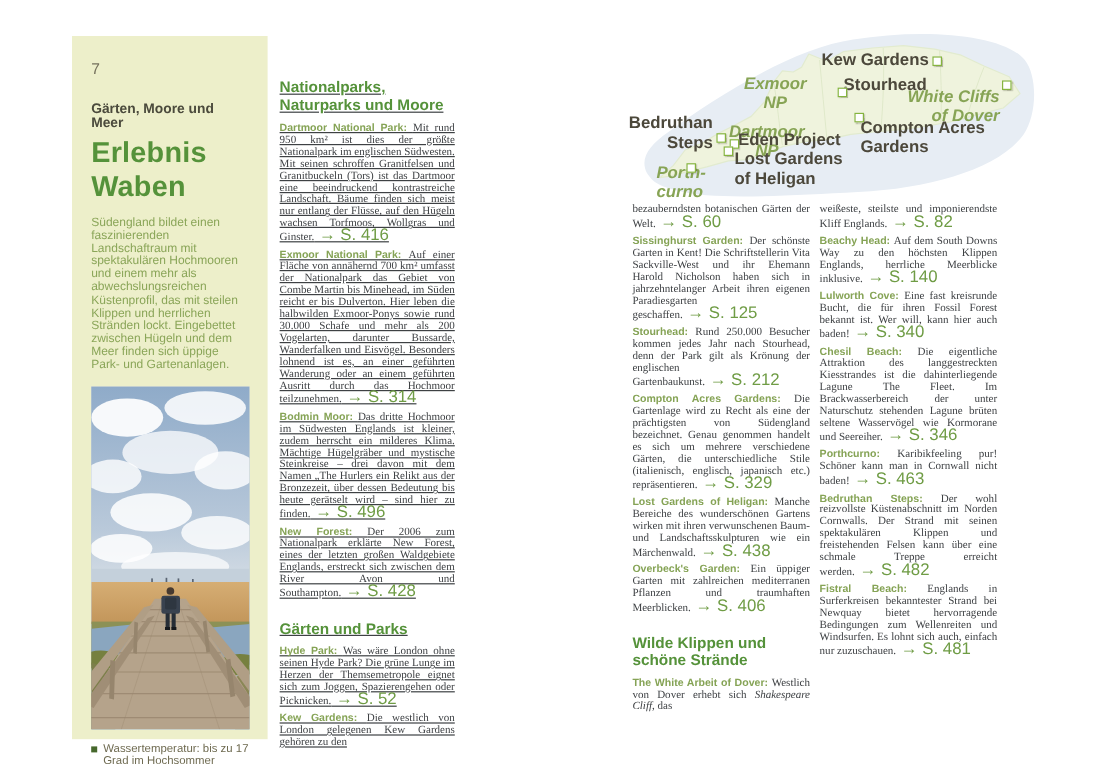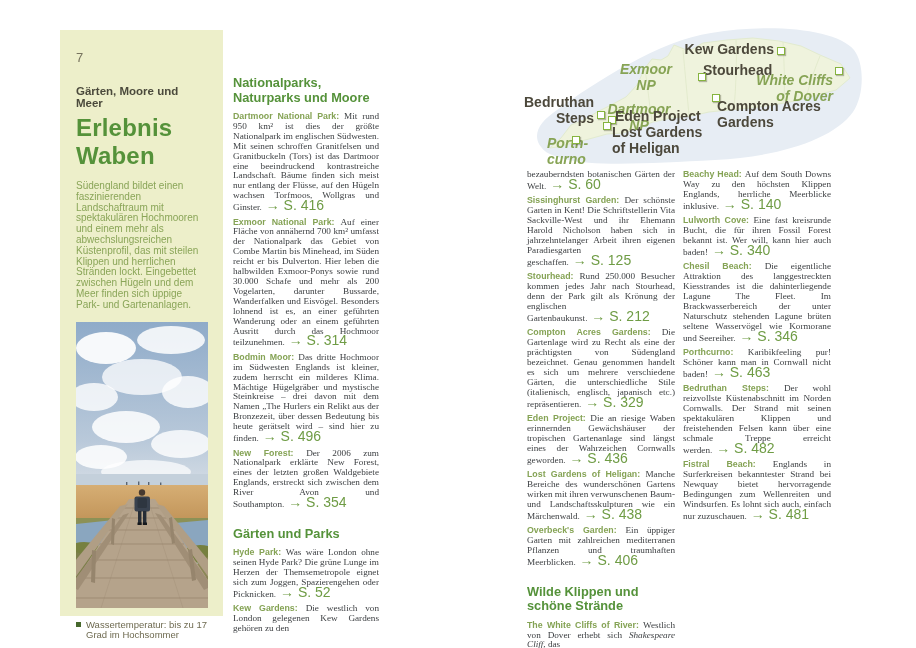--- a/index.html
+++ b/index.html
@@ -14,21 +14,21 @@
   .intro{font-size:10px;line-height:10.8px;color:#8aa558;margin:11px 0 0;}
   .photo{margin-top:11px;width:132px;height:286px;position:relative;overflow:hidden;background:#b7c6d6;}
   .photo svg{display:block;}
   .facts{list-style:none;margin:12px 0 0;padding:0;font-size:9.5px;line-height:10.8px;color:#6e6a50;}
   .fact{position:relative;padding-left:10px;margin:0 0 7px;}
   .fact .sq{position:absolute;left:0;top:2px;width:5px;height:5px;background:#46682c;}
 
   
   .txtcol{position:absolute;font-family:"Liberation Serif",serif;color:#3e4144;
     font-size:9.2px;line-height:9.9px;text-align:justify;hyphens:auto;-webkit-hyphens:auto;}
-  #col1{left:233px;top:76px;width:146px;}
+  #col1{left:233px;top:66px;width:146px;text-decoration:underline;}
   #col2{left:527px;top:170px;width:148px;}
   #col3{left:683px;top:170px;width:148px;}
   .colheading,.sectionheading{font-family:"Liberation Sans",sans-serif;font-size:12.8px;line-height:14.5px;
     font-weight:bold;color:#55923a;text-align:left;margin:0 0 7px;hyphens:none;}
   .sectionheading{margin-top:17px;}
   .entry{margin:0 0 4.5px;}
   .entry-name{font-family:"Liberation Sans",sans-serif;font-weight:bold;font-size:8.8px;color:#85a355;}
   .ref{font-family:"Liberation Sans",sans-serif;font-size:14px;color:#6f9c45;white-space:nowrap;}
   .entry em{font-style:italic;}
 
@@ -168,37 +168,37 @@
         <div class="map-marker" style="left: 66px; top: 85px;"></div>
         <div class="map-marker" style="left: 41px; top: 110px;"></div>
       </div>
   </div>
 
   <div class="txtcol" id="col1">
       <h3 class="colheading">Nationalparks, Naturparks und Moore</h3>
       <p class="entry"><span class="entry-name">Dartmoor National Park: </span>Mit rund 950 km² ist dies der größte Nationalpark im englischen Südwesten. Mit seinen schroffen Granitfelsen und Granitbuckeln (Tors) ist das Dartmoor eine beeindruckend kontrastreiche Landschaft. Bäume finden sich meist nur entlang der Flüsse, auf den Hügeln wachsen Torfmoos, Wollgras und Ginster.<span class="ref"> → S. 416</span></p>
       <p class="entry"><span class="entry-name">Exmoor National Park: </span>Auf einer Fläche von annähernd 700 km² umfasst der Nationalpark das Gebiet von Combe Martin bis Minehead, im Süden reicht er bis Dulverton. Hier leben die halbwilden Exmoor-Ponys sowie rund 30.000 Schafe und mehr als 200 Vogelarten, darunter Bussarde, Wanderfalken und Eisvögel. Besonders lohnend ist es, an einer geführten Wanderung oder an einem geführten Ausritt durch das Hochmoor teilzunehmen.<span class="ref"> → S. 314</span></p>
       <p class="entry"><span class="entry-name">Bodmin Moor: </span>Das dritte Hochmoor im Südwesten Englands ist kleiner, zudem herrscht ein milderes Klima. Mächtige Hügelgräber und mystische Steinkreise – drei davon mit dem Namen „The Hurlers ein Relikt aus der Bronzezeit, über dessen Bedeutung bis heute gerätselt wird – sind hier zu finden.<span class="ref"> → S. 496</span></p>
-      <p class="entry"><span class="entry-name">New Forest: </span>Der 2006 zum Nationalpark erklärte New Forest, eines der letzten großen Waldgebiete Englands, erstreckt sich zwischen dem River Avon und Southampton.<span class="ref"> → S. 354</span></p>
+      <p class="entry"><span class="entry-name">New Forest: </span>Der 2006 zum Nationalpark erklärte New Forest, eines der letzten großen Waldgebiete Englands, erstreckt sich zwischen dem River Avon und Southampton.<span class="ref"> → S. 428</span></p>
       <h3 class="sectionheading">Gärten und Parks</h3>
       <p class="entry"><span class="entry-name">Hyde Park: </span>Was wäre London ohne seinen Hyde Park? Die grüne Lunge im Herzen der Themsemetropole eignet sich zum Joggen, Spazierengehen oder Picknicken.<span class="ref"> → S. 52</span></p>
       <p class="entry"><span class="entry-name">Kew Gardens: </span>Die westlich von London gelegenen Kew Gardens gehören zu den</p>
     </div>
   <div class="txtcol" id="col2">
       <p class="entry">bezauberndsten botanischen Gärten der Welt.<span class="ref"> → S. 60</span></p>
       <p class="entry"><span class="entry-name">Sissinghurst Garden: </span>Der schönste Garten in Kent! Die Schriftstellerin Vita Sackville-West und ihr Ehemann Harold Nicholson haben sich in jahrzehntelanger Arbeit ihren eigenen Paradiesgarten geschaffen.<span class="ref"> → S. 125</span></p>
       <p class="entry"><span class="entry-name">Stourhead: </span>Rund 250.000 Besucher kommen jedes Jahr nach Stourhead, denn der Park gilt als Krönung der englischen Gartenbaukunst.<span class="ref"> → S. 212</span></p>
       <p class="entry"><span class="entry-name">Compton Acres Gardens: </span>Die Gartenlage wird zu Recht als eine der prächtigsten von Südengland bezeichnet. Genau genommen handelt es sich um mehrere verschiedene Gärten, die unterschiedliche Stile (italienisch, englisch, japanisch etc.) repräsentieren.<span class="ref"> → S. 329</span></p>
-      <p class="entry"><span class="entry-name">Eden Project: </span>Die an riesige Waben erinnernden Gewächshäuser der tropischen Gartenanlage sind längst eines der Wahrzeichen Cornwalls geworden.<span class="ref"> → S. 436</span></p>
       <p class="entry"><span class="entry-name">Lost Gardens of Heligan: </span>Manche Bereiche des wunderschönen Gartens wirken mit ihren verwunschenen Baum- und Landschaftsskulpturen wie ein Märchenwald.<span class="ref"> → S. 438</span></p>
       <p class="entry"><span class="entry-name">Overbeck's Garden: </span>Ein üppiger Garten mit zahlreichen mediterranen Pflanzen und traumhaften Meerblicken.<span class="ref"> → S. 406</span></p>
       <h3 class="sectionheading">Wilde Klippen und schöne Strände</h3>
-      <p class="entry"><span class="entry-name">The White Cliffs of River: </span><span>Westlich von Dover erhebt sich </span><em>Shakespeare Cliff</em><span>, das</span></p>
+      <p class="entry"><span class="entry-name">The White Arbeit of Dover: </span><span>Westlich von Dover erhebt sich </span><em>Shakespeare Cliff</em><span>, das</span></p>
     </div>
   <div class="txtcol" id="col3">
+      <p class="entry">weißeste, steilste und imponierendste Kliff Englands.<span class="ref"> → S. 82</span></p>
       <p class="entry"><span class="entry-name">Beachy Head: </span>Auf dem South Downs Way zu den höchsten Klippen Englands, herrliche Meerblicke inklusive.<span class="ref"> → S. 140</span></p>
       <p class="entry"><span class="entry-name">Lulworth Cove: </span>Eine fast kreisrunde Bucht, die für ihren Fossil Forest bekannt ist. Wer will, kann hier auch baden!<span class="ref"> → S. 340</span></p>
       <p class="entry"><span class="entry-name">Chesil Beach: </span>Die eigentliche Attraktion des langgestreckten Kiesstrandes ist die dahinterliegende Lagune The Fleet. Im Brackwasserbereich der unter Naturschutz stehenden Lagune brüten seltene Wasservögel wie Kormorane und Seereiher.<span class="ref"> → S. 346</span></p>
       <p class="entry"><span class="entry-name">Porthcurno: </span>Karibikfeeling pur! Schöner kann man in Cornwall nicht baden!<span class="ref"> → S. 463</span></p>
       <p class="entry"><span class="entry-name">Bedruthan Steps: </span>Der wohl reizvollste Küstenabschnitt im Norden Cornwalls. Der Strand mit seinen spektakulären Klippen und freistehenden Felsen kann über eine schmale Treppe erreicht werden.<span class="ref"> → S. 482</span></p>
       <p class="entry"><span class="entry-name">Fistral Beach: </span>Englands in Surferkreisen bekanntester Strand bei Newquay bietet hervorragende Bedingungen zum Wellenreiten und Windsurfen. Es lohnt sich auch, einfach nur zuzuschauen.<span class="ref"> → S. 481</span></p>
     </div>
 
 </div>
 

